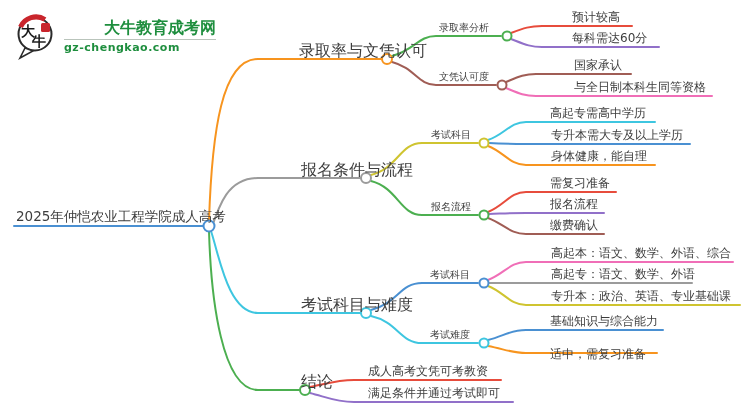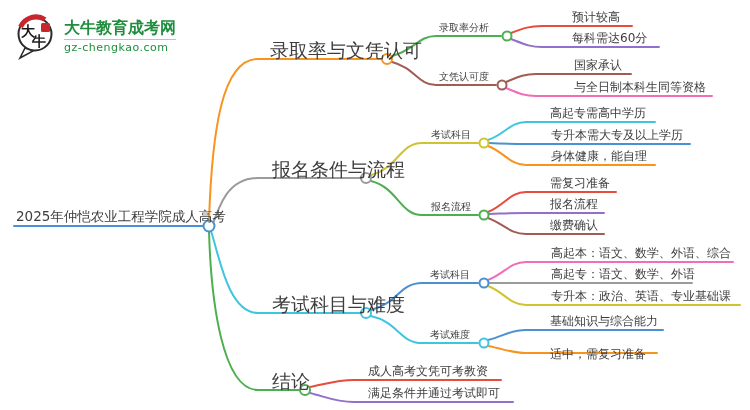--- a/index.html
+++ b/index.html
@@ -3,27 +3,27 @@
 <meta charset="utf-8">
 <style>
   html,body{margin:0;padding:0;}
   body{
     width:750px;height:410px;position:relative;background:#ffffff;
     font-family:"DejaVu Sans","Liberation Sans",sans-serif;overflow:hidden;
   }
   
   .logo{position:absolute;left:12px;top:12px;display:flex;align-items:center;gap:6px;}
   .logo-text{display:flex;flex-direction:column;}
-  .logo-title{font-size:16px;font-weight:bold;line-height:20px;}
+  .logo-title{font-size:16px;font-weight:bold;line-height:20px;margin-left:40px;}
   .logo-divider{height:1px;background:#b9c4bb;margin:1px 0 1px 0;}
-  .logo-sub{font-size:11px;font-weight:normal;letter-spacing:0.5px;line-height:13px;}
+  .logo-sub{font-size:11px;font-weight:bold;letter-spacing:0.5px;line-height:13px;}
   
   .lbl{position:absolute;color:#3d3d3d;white-space:nowrap;line-height:15px;}
   .lbl-root{font-size:13.5px;}
-  .lbl-branch{font-size:19px;}
+  .lbl-branch{font-size:16px;margin-left:29px;}
   .lbl-sub{font-size:10px;}
   .lbl-leaf{font-size:12px;}
   
   svg.map{position:absolute;left:0;top:0;}
   svg.map path{fill:none;stroke-width:2;stroke-linecap:round;}
   svg.map circle{fill:#ffffff;stroke-width:2;}
 </style>
 </head>
 <body>
 

